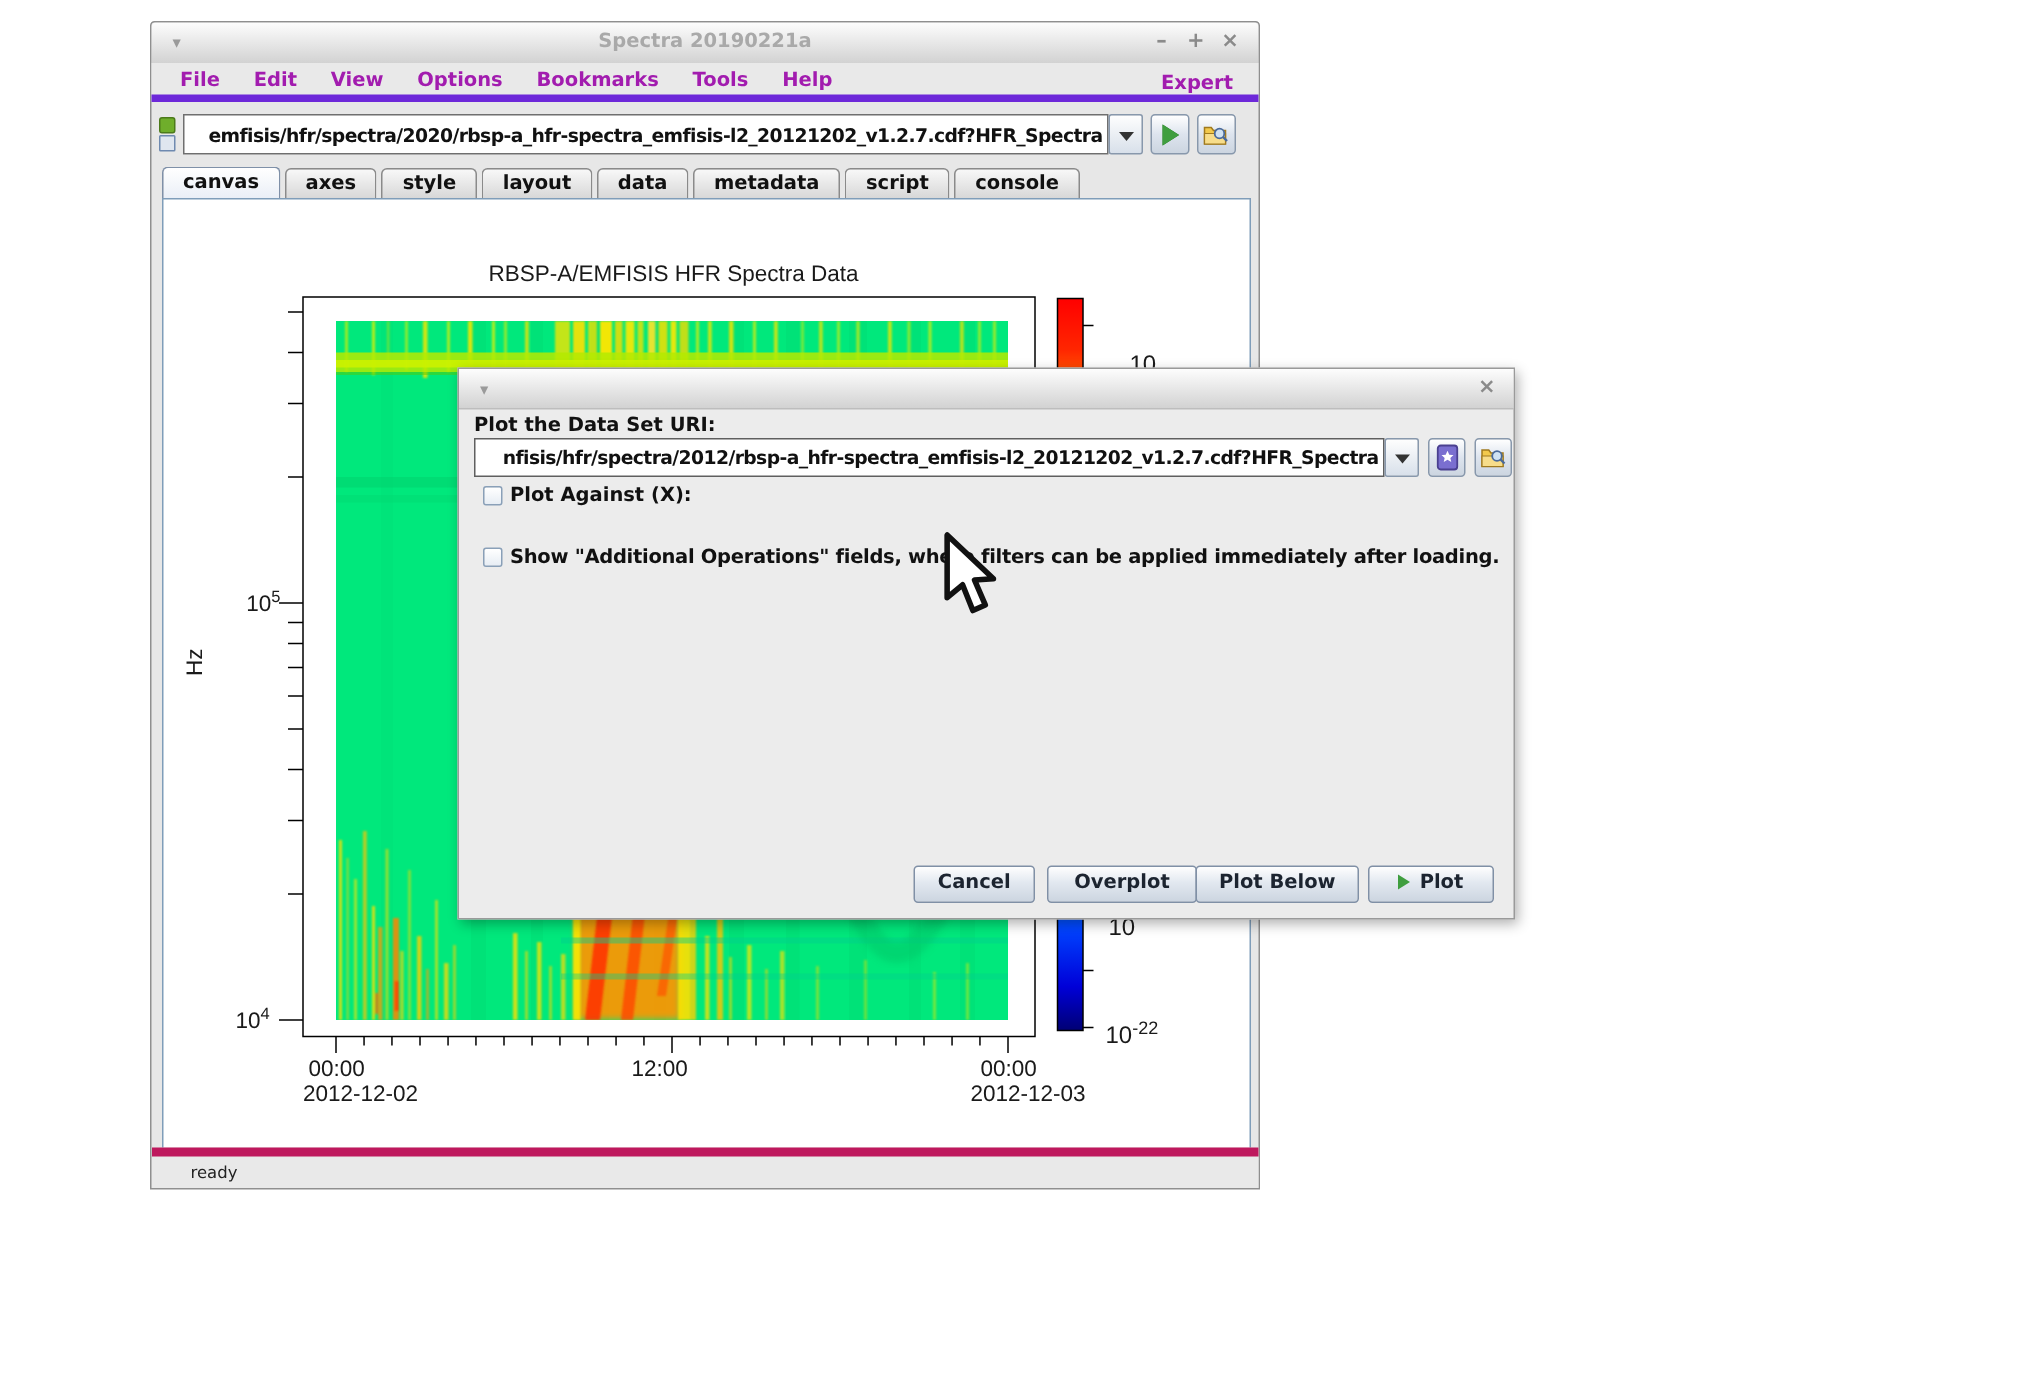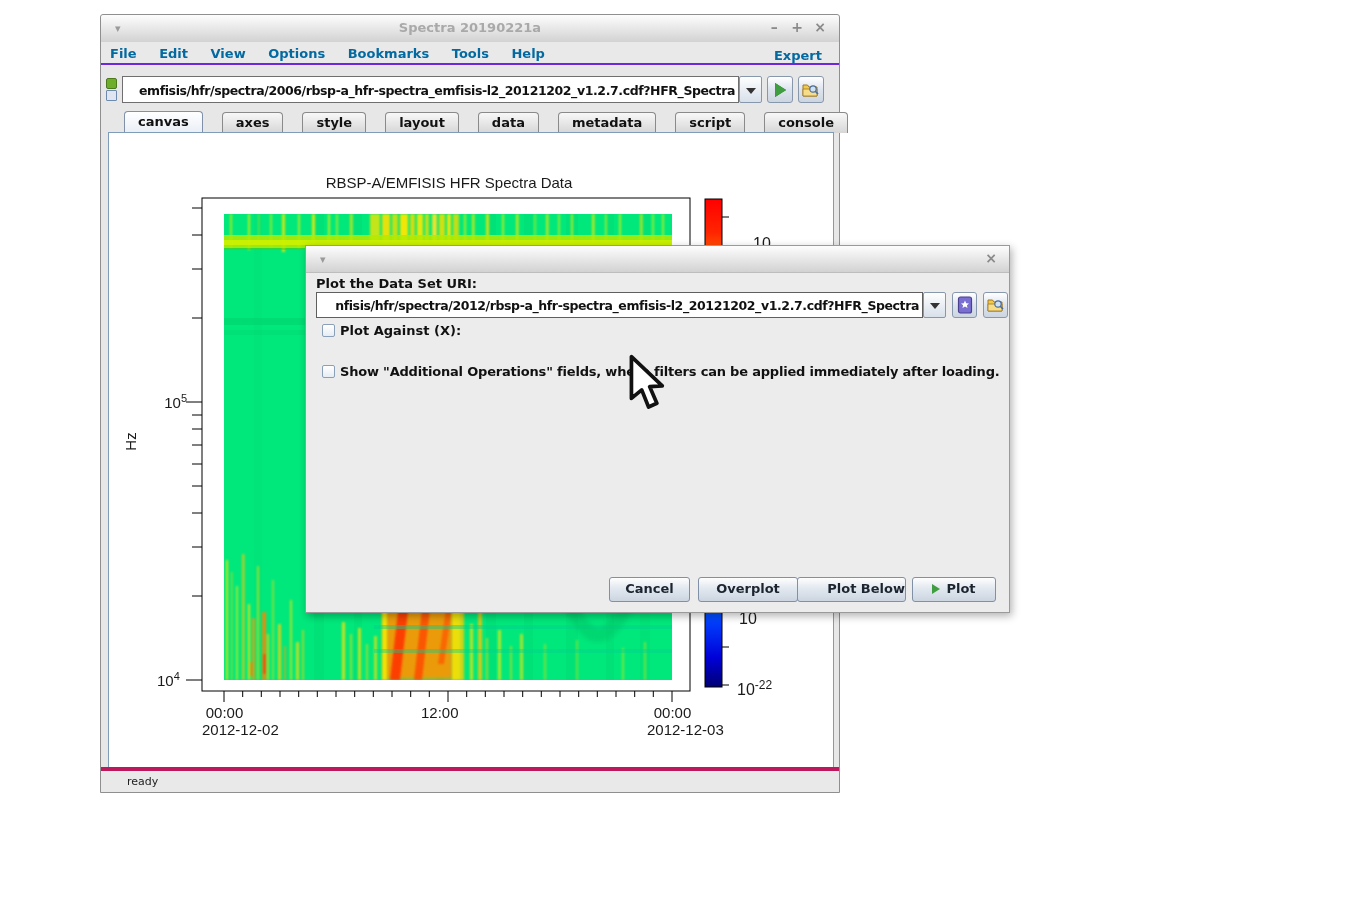--- a/index.html
+++ b/index.html
@@ -10,21 +10,21 @@
        border:1px solid #8f8f8f;border-radius:3px 3px 0 0;box-sizing:border-box;}
   .titlebar{position:absolute;left:0;top:0;right:0;height:27px;
             background:linear-gradient(#fdfdfd,#d2d2d2);border-bottom:1px solid #bdbdbd;
             border-radius:3px 3px 0 0;}
   .titlebar .ttl{position:absolute;left:0;right:0;top:5px;text-align:center;font-weight:bold;
                  font-size:13px;color:#a9a9a9;}
   .tb-menu-arrow{position:absolute;left:14px;top:7px;color:#9a9a9a;font-size:11px;}
   .tb-controls{position:absolute;right:10px;top:4px;color:#8a8a8a;font-weight:bold;font-size:14px;}
   .tb-controls span{display:inline-block;width:18px;text-align:center;cursor:default;}
   .menubar{position:absolute;left:0;top:27px;right:0;height:21px;background:#e9e9e9;
-           border-bottom:2px solid #6d28d9;font-size:13px;font-weight:bold;color:#0369a1;}
+           border-bottom:5px solid #6d28d9;font-size:13px;font-weight:bold;color:#a21caf;padding-left:10px;}
   .menubar .mi{display:inline-block;padding:2px 9px 0 9px;line-height:19px;}
   .menubar .mi-right{position:absolute;right:8px;top:2px;}
   
   .dsicon{position:absolute;left:4px;top:62px;width:12px;height:24px;}
   .dsicon .sq1{position:absolute;left:1px;top:1px;width:9px;height:9px;background:#6fae2b;
                border:1px solid #4c7a1a;border-radius:2px;}
   .dsicon .sq2{position:absolute;left:1px;top:13px;width:9px;height:9px;background:#dfe6ef;
                border:1px solid #6f8ab0;border-radius:1px;}
   .field{position:relative;background:#ffffff;border:1px solid #6f6f6f;box-sizing:border-box;
          overflow:hidden;font-weight:bold;font-size:12.5px;letter-spacing:-0.4px;color:#111;}
@@ -38,27 +38,27 @@
           background:linear-gradient(#ffffff,#dde4ee 50%,#ccd5e0);border:1px solid #8898ac;
           border-radius:3px;}
   .play-tri{position:absolute;left:50%;top:50%;transform:translate(-45%,-50%);width:0;height:0;
             border:7px solid transparent;border-left:11px solid #3f9e3f;border-right:0;
             filter:drop-shadow(0 0 0.5px #1c6a1c);}
   .folder-svg,.book-svg{position:absolute;left:50%;top:50%;transform:translate(-50%,-50%);}
   
   .tabs{position:absolute;left:7px;top:96px;height:21px;white-space:nowrap;}
   .tab{display:inline-block;height:20px;line-height:20px;padding:0 13px;margin-right:3px;
        font-size:13px;font-weight:bold;color:#111;background:linear-gradient(#f8f8f8,#d6d6d6);
-       border:1px solid #8a8a8a;border-bottom:none;border-radius:4px 4px 0 0;vertical-align:bottom;margin-left:16px;}
+       border:1px solid #8a8a8a;border-bottom:none;border-radius:4px 4px 0 0;vertical-align:bottom;}
   .tab.sel{background:linear-gradient(#ffffff,#e9eef6);border-color:#7f90a8;height:21px;}
   
   .canvas{position:absolute;left:7px;top:117px;width:726px;height:636px;background:#ffffff;
           border:1px solid #7f9db9;box-sizing:border-box;}
   .statusbar{position:absolute;left:0;right:0;bottom:0;height:21px;background:#e9e9e9;
-             border-top:4px solid #be185d;font-size:11px;color:#222;}
+             border-top:6px solid #be185d;font-size:11px;color:#222;}
   .statusbar .st{position:absolute;left:26px;top:4px;}
   
   .ptxt{position:absolute;font-family:"Liberation Sans","DejaVu Sans",sans-serif;color:#1a1a1a;
         font-size:15px;white-space:nowrap;}
   sup.e{font-size:11px;vertical-align:6px;letter-spacing:0;}
   
   .dlg{position:absolute;left:305px;top:245px;width:705px;height:368px;background:#ececec;
        border:1px solid #9a9a9a;box-sizing:border-box;box-shadow:2px 3px 8px rgba(0,0,0,0.30);
        z-index:50;}
   .dlg .titlebar{height:26px;border-radius:0;}
@@ -104,21 +104,21 @@
       <span class="mi">Help</span>
       <span class="mi mi-right">Expert</span>
     </div>
 
     <div class="dsicon">
       <div class="sq1"></div>
       <div class="sq2"></div>
     </div>
 
     <div class="field main-field">
-      <span class="fv">emfisis/hfr/spectra/2006/rbsp-a_hfr-spectra_emfisis-l2_20121202_v1.2.7.cdf?HFR_Spectra</span>
+      <span class="fv">emfisis/hfr/spectra/2020/rbsp-a_hfr-spectra_emfisis-l2_20121202_v1.2.7.cdf?HFR_Spectra</span>
     </div>
     <div class="combo-arrow" style="left:638px;"></div>
     <div class="btn-sq" style="left:666px;">
       <div class="play-tri"></div>
     </div>
     <div class="btn-sq" style="left:697px;">
       <svg class="folder-svg" width="18" height="16" viewBox="0 0 18 16">
         <path d="M1,4 L1,14 L15,14 L15,5 L7,5 L5.5,3 L1,3 Z" fill="#f2c94c" stroke="#a07a1e" stroke-width="1"></path>
         <path d="M1,7 L15,7 L15,14 L1,14 Z" fill="#f7dd8a" stroke="#a07a1e" stroke-width="0.8"></path>
         <circle cx="11" cy="7" r="3.2" fill="#cfe2f3" stroke="#4a6a9a" stroke-width="1.2"></circle>
@@ -372,20 +372,20 @@
     </div>
 
     <div class="chk" style="left:16px;top:78px;"></div>
     <div class="dlg-label" style="left:34px;top:77px;">Plot Against (X):</div>
 
     <div class="chk" style="left:16px;top:119px;"></div>
     <div class="dlg-label" style="left:34px;top:118px;letter-spacing:-0.2px;">Show "Additional Operations" fields, where filters can be applied immediately after loading.</div>
 
     <div class="dbtn" style="left:303px;width:81px;"><span>Cancel</span></div>
     <div class="dbtn" style="left:392px;width:100px;"><span>Overplot</span></div>
-    <div class="dbtn" style="left:491px;width:109px;text-align:right;"><span>Plot Below</span></div>
+    <div class="dbtn" style="left:491px;width:109px;"><span>Plot Below</span></div>
     <div class="dbtn" style="left:606px;width:84px;"><span class="ptri"></span><span>Plot</span></div>
   </div>
 
   <svg class="cursor" width="40" height="58" viewBox="0 0 14 20">
     <path d="M1.2,0.8 L1.2,15.4 L4.8,12.4 L7.2,18.4 L10.1,17.1 L7.6,11.3 L12,11 Z" fill="#ffffff" stroke="#111111" stroke-width="1.3" stroke-linejoin="round"></path>
   </svg>
 </div>
 
 </body></html>

